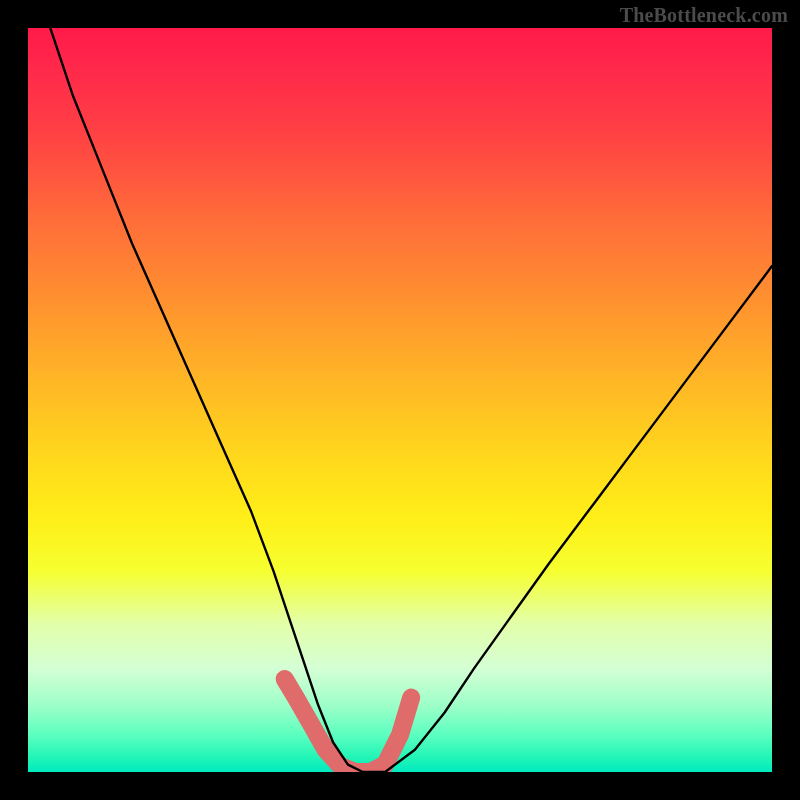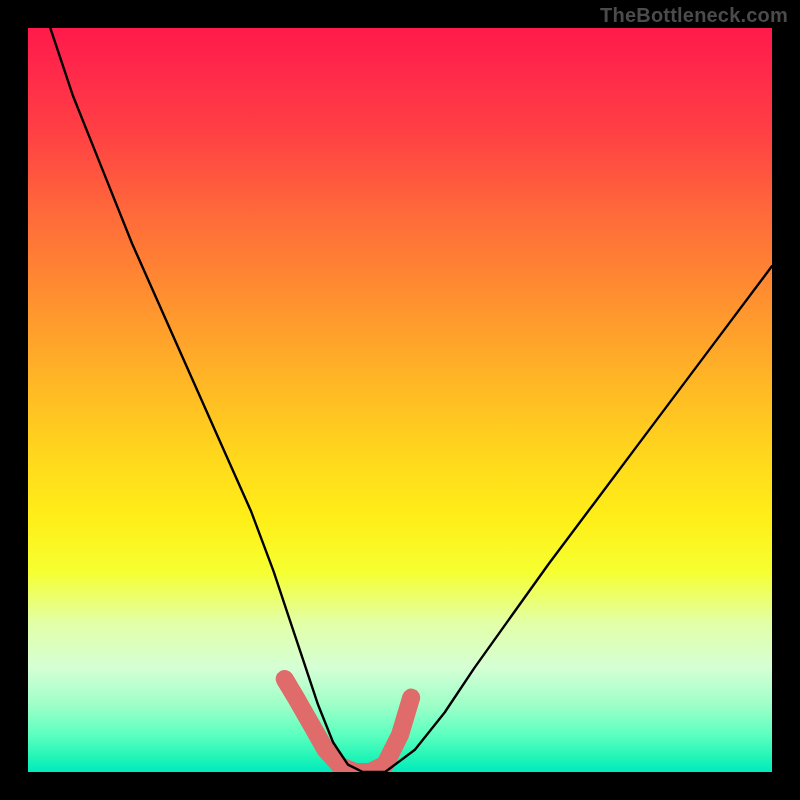--- a/index.html
+++ b/index.html
@@ -11,20 +11,21 @@
     overflow: hidden;
     font-family: Arial, Helvetica, sans-serif;
   }
   .frame {
     position: absolute;
     top: 0;
     left: 0;
     width: 800px;
     height: 800px;
     background: #000;
+    font-family: Liberation Serif, serif;
   }
   .watermark {
     position: absolute;
     top: 4px;
     right: 12px;
     color: #4b4b4b;
     font-size: 20px;
     font-weight: 600;
     letter-spacing: 0.2px;
     z-index: 5;

